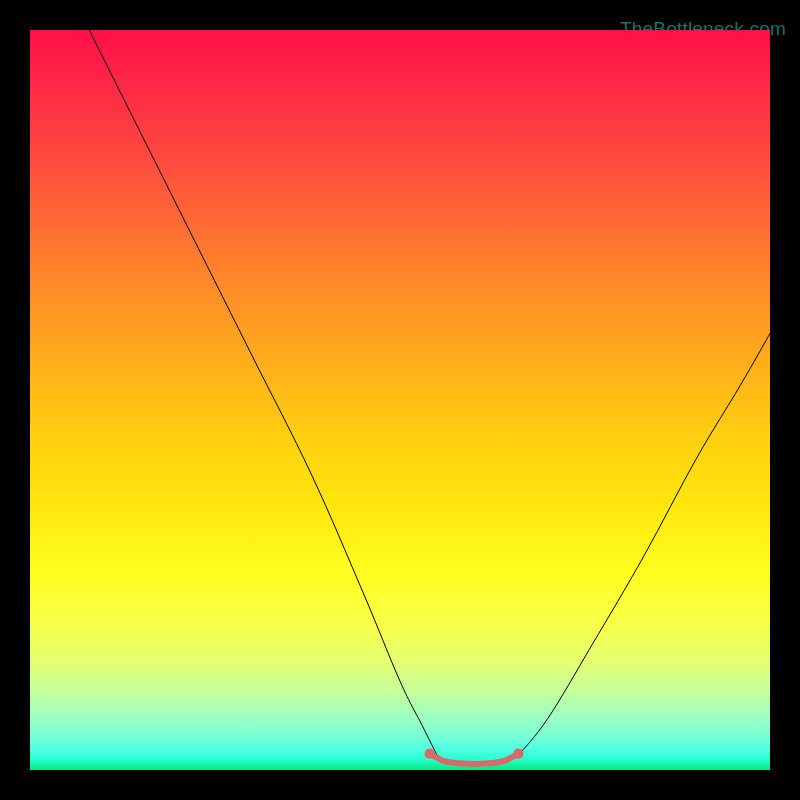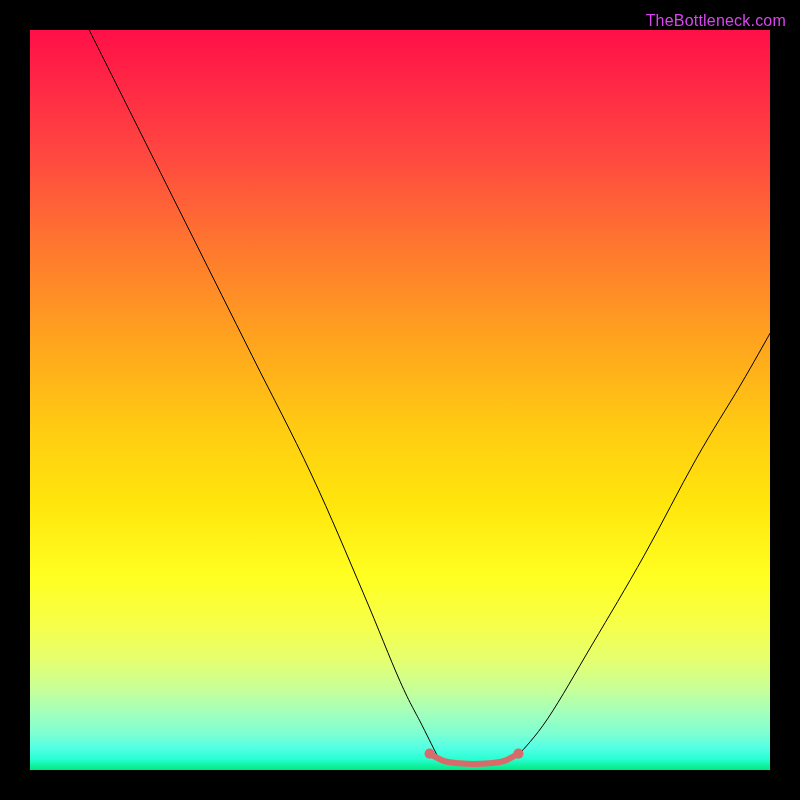--- a/index.html
+++ b/index.html
@@ -50,25 +50,25 @@
   }
   .curve-svg {
     position: absolute;
     left: 0;
     top: 0;
     width: 740px;
     height: 740px;
   }
   .watermark {
     position: absolute;
-    top: 12px;
+    top: 18px;
     right: 14px;
     font-family: Arial, Helvetica, sans-serif;
-    font-size: 16px;
-    color: #d946ef;
+    font-size: 19px;
+    color: #0f766e;
     letter-spacing: 0.2px;
   }
 </style>
 </head>
 <body>
 
 <div class="frame">
   <div class="watermark">TheBottleneck.com</div>
   <div class="plot-area">
     <div class="gradient-bg"></div>

